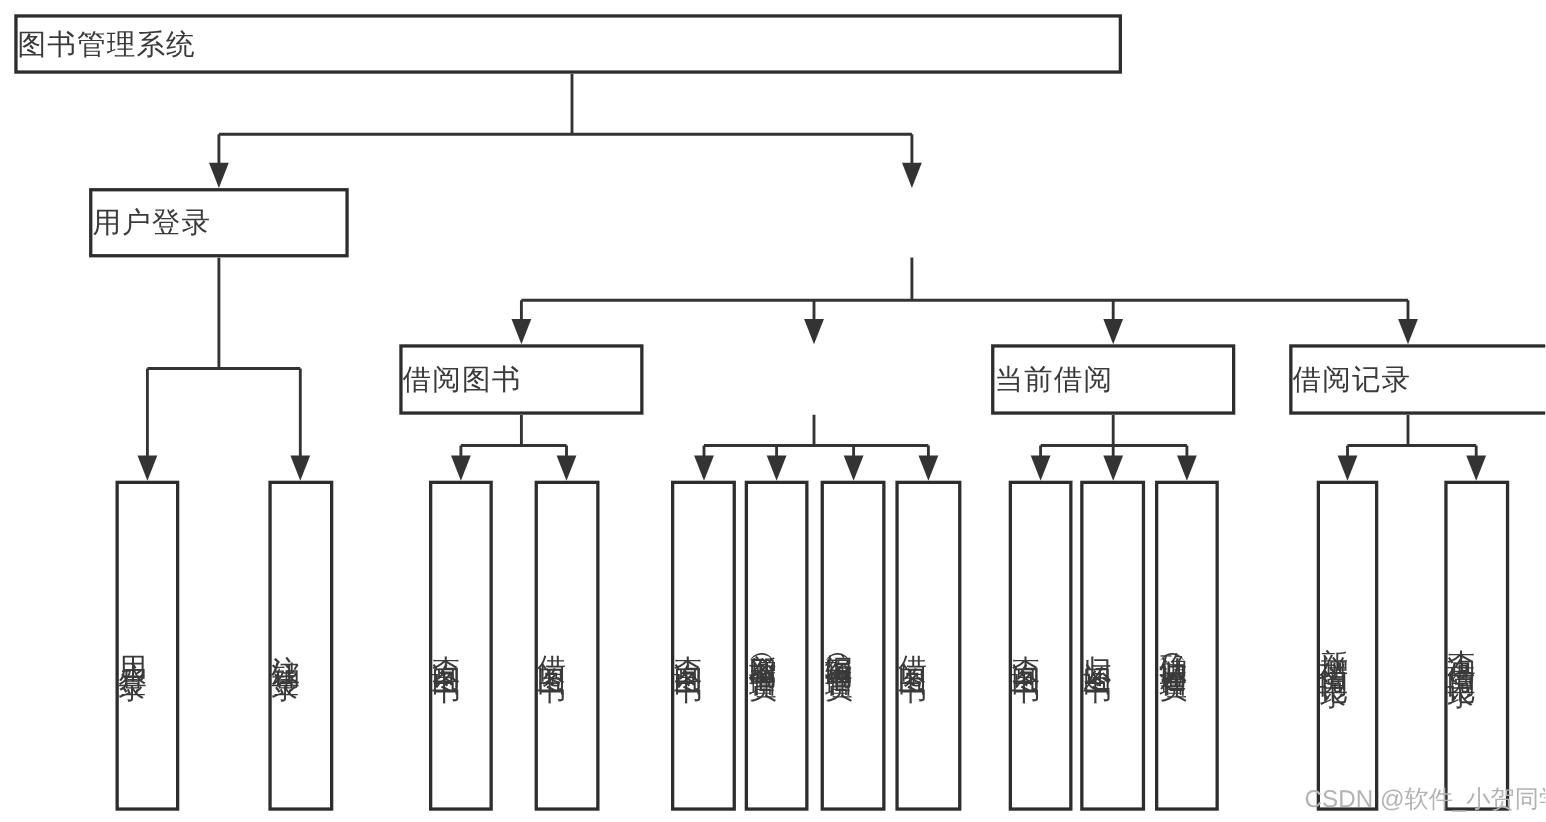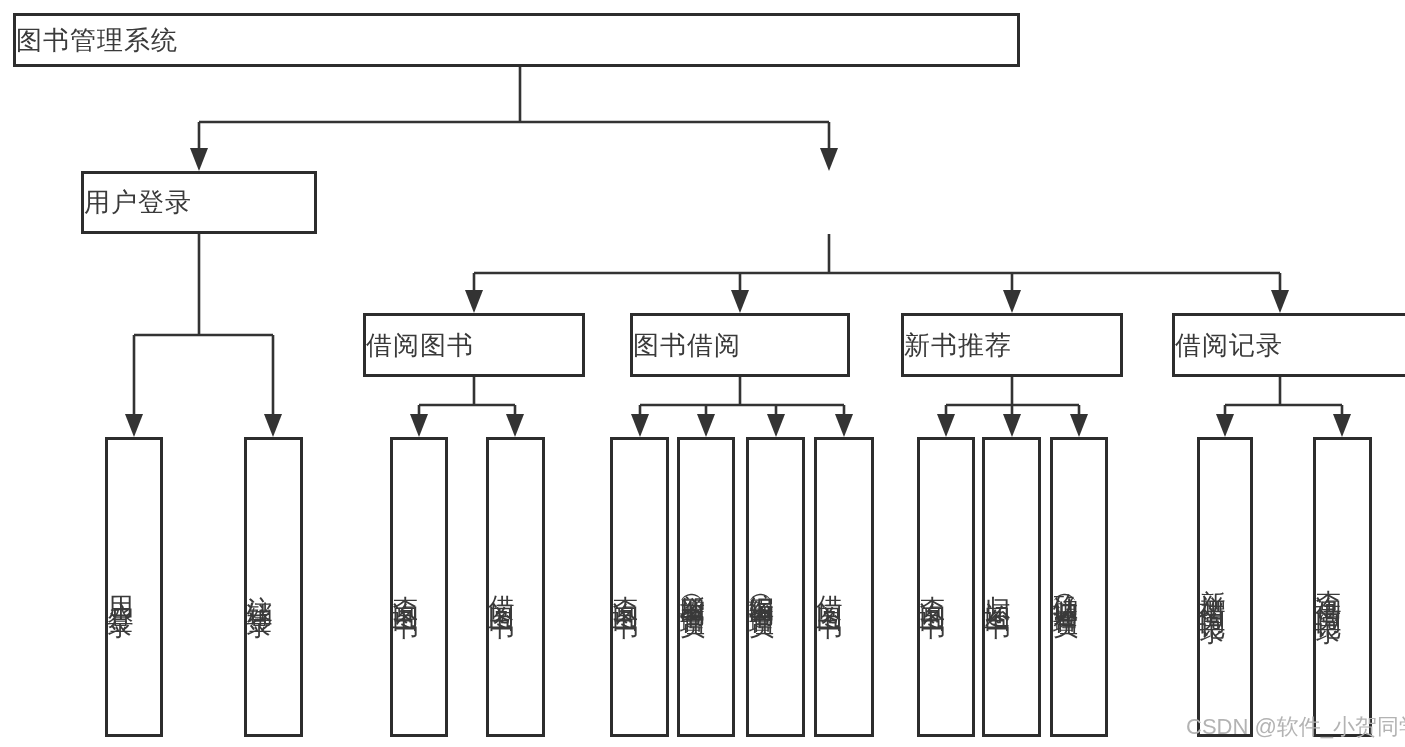--- a/index.html
+++ b/index.html
@@ -89,25 +89,22 @@
     <span class="hlabel">图书管理系统</span>
   </div>
 
   <div class="node" style="left:81px;top:171px;width:236px;height:63px">
     <span class="hlabel">用户登录</span>
   </div>
 
   <div class="node" style="left:363px;top:313px;width:222px;height:64px">
     <span class="hlabel">借阅图书</span>
   </div>
-  <div class="node" style="left:630px;top:313px;width:220px;height:64px">
-    <span class="hlabel">图书借阅</span>
-  </div>
   <div class="node" style="left:901px;top:313px;width:222px;height:64px">
-    <span class="hlabel">新书推荐</span>
+    <span class="hlabel">当前借阅</span>
   </div>
   <div class="node" style="left:1172px;top:313px;width:237px;height:64px">
     <span class="hlabel">借阅记录</span>
   </div>
 
   <div class="node leaf" style="left:105px;width:58px">
     <span class="vlabel">用户登录</span>
   </div>
   <div class="node leaf" style="left:244px;width:59px">
     <span class="vlabel">注销登录</span>

